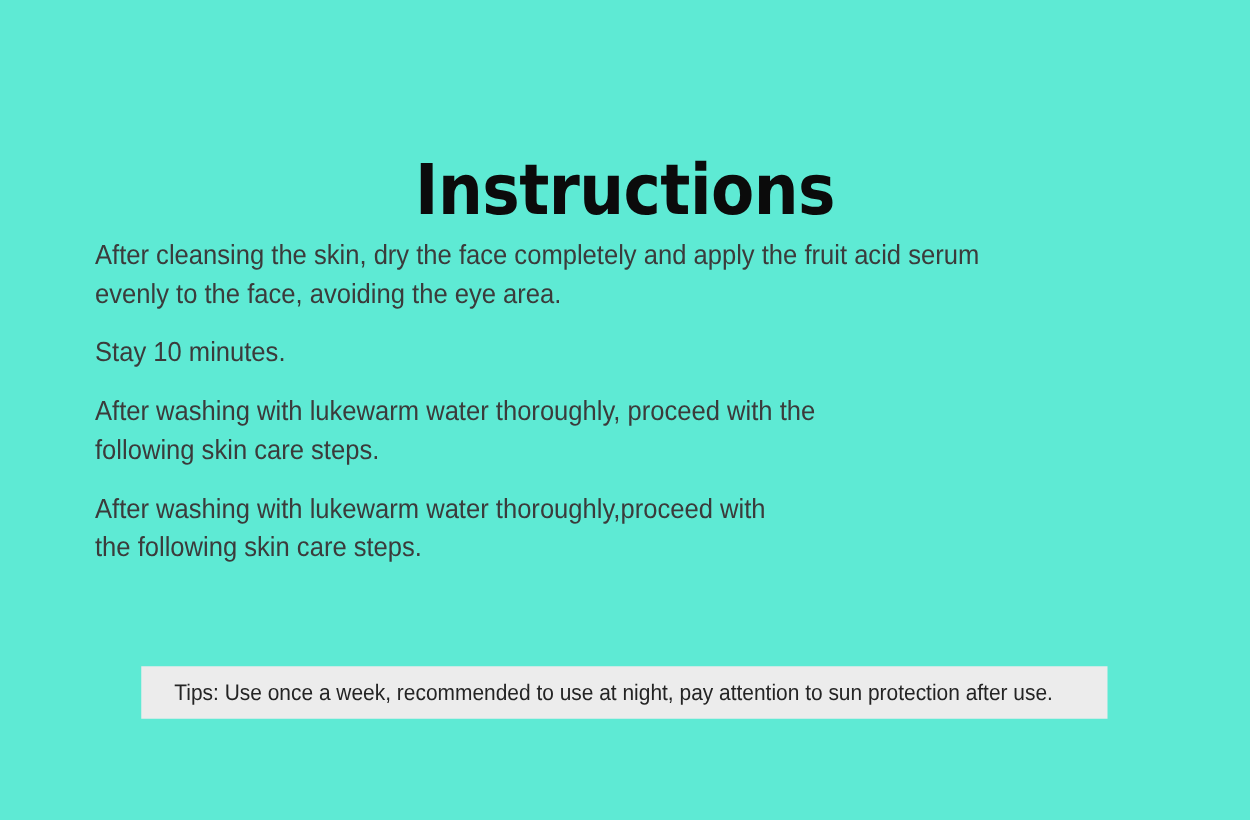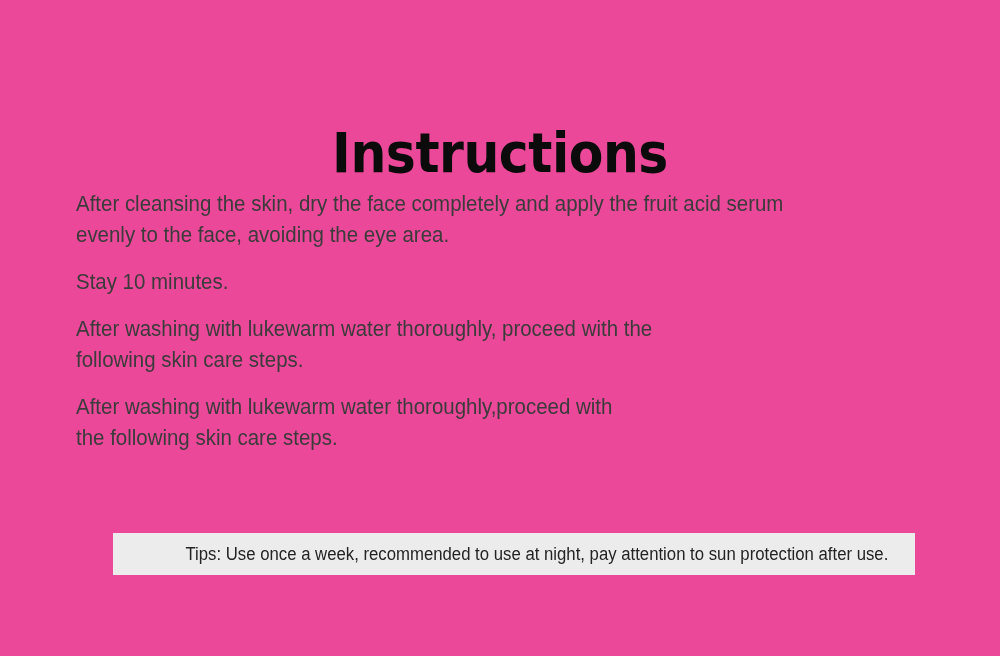--- a/index.html
+++ b/index.html
@@ -12,21 +12,21 @@
     background: #ffffff;
     font-family: "Liberation Sans", "DejaVu Sans", sans-serif;
     overflow: hidden;
     position: relative;
   }
 
   .page {
     position: relative;
     width: 1000px;
     height: 656px;
-    background: #ec4899;
+    background: #5eead4;
   }
 
   
   .title {
     position: absolute;
     top: 84px;
     left: 0;
     width: 1000px;
     text-align: center;
     font-family: "DejaVu Sans", "Liberation Sans", sans-serif;
@@ -65,22 +65,21 @@
   
   .tips-bar {
     position: absolute;
     left: 113px;
     top: 533px;
     width: 773px;
     height: 42px;
     background: #ececec;
     display: flex;
     align-items: center;
-    justify-content: flex-end;
-    padding-left: 29px;
+    justify-content: flex-start;
   }
   .tips-text {
     font-family: "Liberation Sans", "DejaVu Sans", sans-serif;
     font-size: 18px;
     line-height: 20px;
     color: #242424;
     white-space: nowrap;
     transform: scaleX(0.93);
     transform-origin: 50% 50%;
   }

